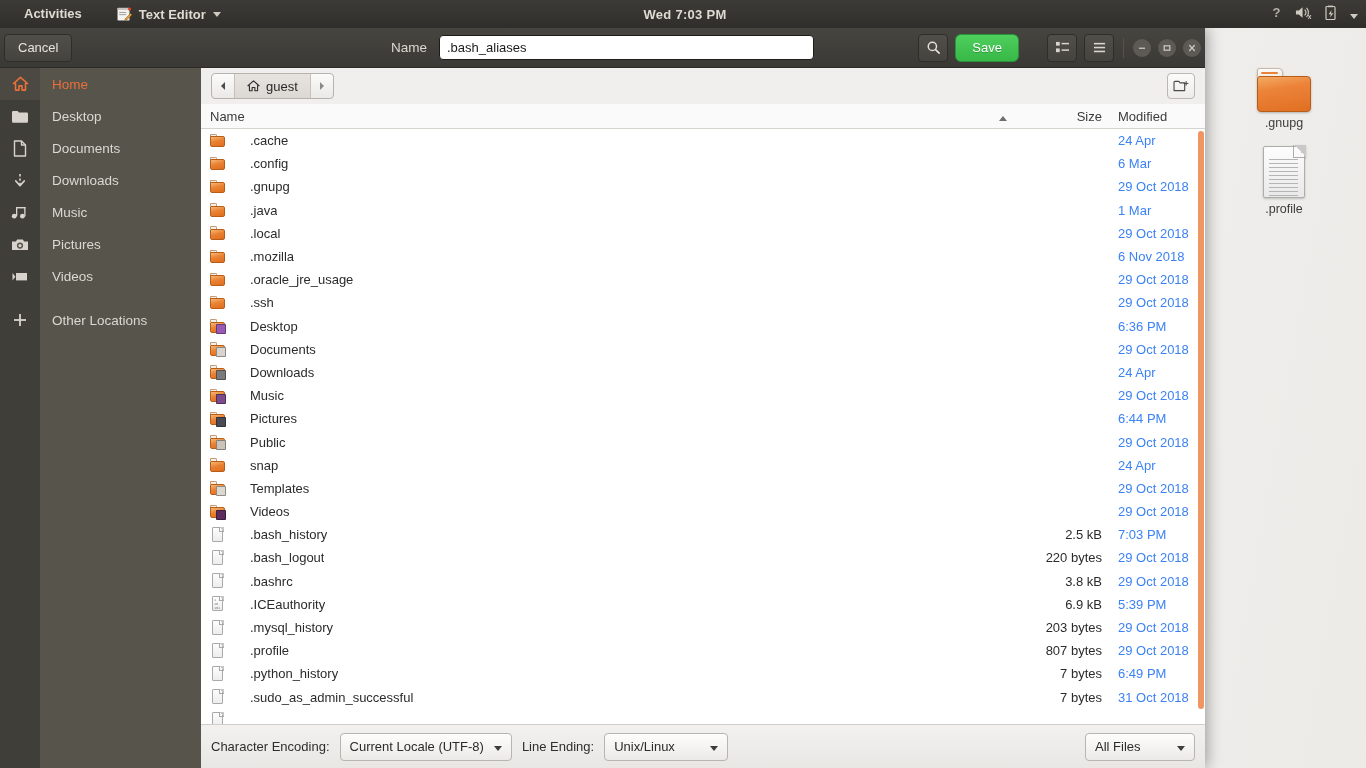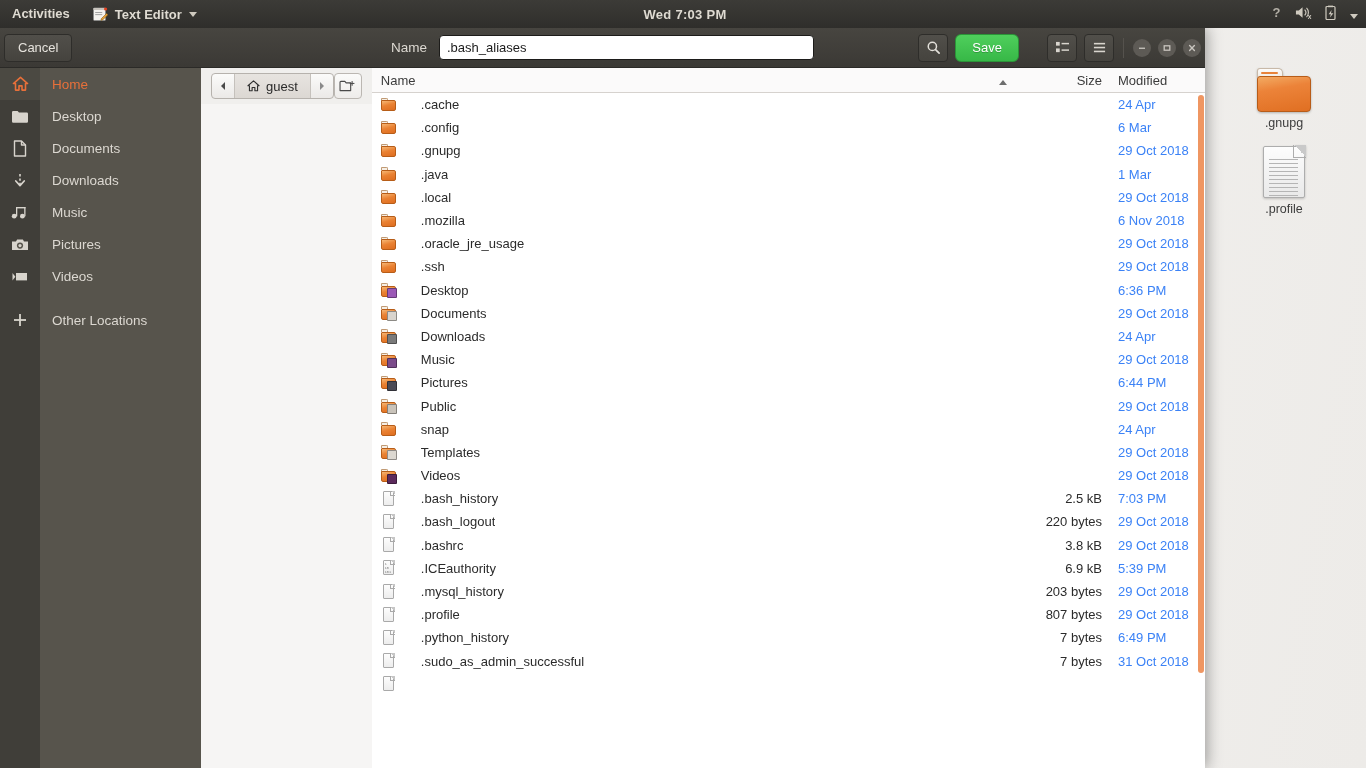--- a/index.html
+++ b/index.html
@@ -11,21 +11,21 @@
   }
 
   
   #topbar {
     position: absolute; top: 0; left: 0; width: 1366px; height: 28px;
     background: linear-gradient(to bottom, #3c3b37 0%, #2f2e2b 100%);
     display: flex; align-items: center;
     color: #dfdbd2; font-size: 13px; font-weight: bold;
     z-index: 50;
   }
-  #topbar .tb-activities { padding: 0 12px; line-height: 28px; cursor: pointer; }
+  #topbar .tb-activities { padding: 0 24px; line-height: 28px; cursor: pointer; }
   #topbar .tb-app { display: flex; align-items: center; gap: 7px; padding: 0 10px; cursor: pointer; }
   #topbar .tb-clock {
     position: absolute; left: 4px; right: 0; text-align: center;
     pointer-events: none; font-size: 13px; font-weight: bold; letter-spacing: .3px;
   }
   #topbar .tb-clock span { pointer-events: auto; }
   #topbar .tb-right {
     position: absolute; right: 8px; top: 0; height: 28px;
     display: flex; align-items: center; gap: 12px;
   }
@@ -138,21 +138,21 @@
   .strip-icon { height: 32px; display: flex; align-items: center; justify-content: center; cursor: pointer; }
   .strip-icon.sel { background: #4b4942; }
   .place-name {
     height: 32px; display: flex; align-items: center; padding-left: 12px;
     color: #dcd8d1; font-size: 13.5px; cursor: pointer;
   }
   .place-name.sel { color: #e8703a; }
   .place-spacer { height: 12px; }
 
   
-  #browser { flex: 1; display: flex; flex-direction: row; min-width: 0; background: #f6f5f4; }
+  #browser { flex: 1; display: flex; flex-direction: column; min-width: 0; background: #f6f5f4; }
   #pathbar-row {
     height: 36px; flex: 0 0 36px; display: flex; align-items: center;
     padding: 0 10px; background: #f0efed;
   }
   .pathbar {
     display: flex; align-items: stretch; height: 26px;
     border: 1px solid #b6b2ad; border-radius: 4px; overflow: hidden;
     background: linear-gradient(#fbfbfa, #ebe9e7);
   }
   .pb-arrow { width: 22px; display: flex; align-items: center; justify-content: center; cursor: pointer; }
@@ -733,20 +733,36 @@
               <div class="r-size"></div>
               <div class="r-mod"></div>
             </div>
           </div>
 
         <div id="vscroll">
           <div class="thumb"></div>
         </div>
       </div>
 
+      <div id="footer">
+        <span class="ft-label">Character Encoding:</span>
+        <div class="combo">
+          <span class="cv">Current Locale (UTF-8)</span>
+          <span class="arr"><i class="tri-down-dark"></i></span>
+        </div>
+        <span class="ft-label">Line Ending:</span>
+        <div class="combo" style="min-width:124px">
+          <span class="cv">Unix/Linux</span>
+          <span class="arr"><i class="tri-down-dark"></i></span>
+        </div>
+        <div class="combo" id="filter-combo">
+          <span class="cv">All Files</span>
+          <span class="arr"><i class="tri-down-dark"></i></span>
+        </div>
+      </div>
 
     </div>
   </div>
 </div>
 
 <div id="topbar">
   <div class="tb-activities">Activities</div>
   <div class="tb-app">
     <svg width="16" height="16" viewBox="0 0 16 16">
       <rect x="1.5" y="2" width="12" height="12.5" rx="1" fill="#f4f2ee" stroke="#8a8a8a" stroke-width="0.8"></rect>

